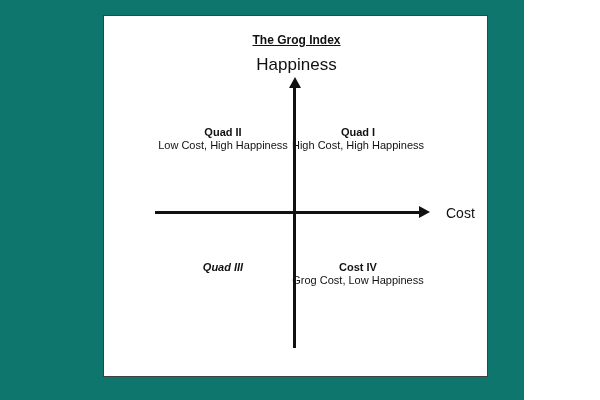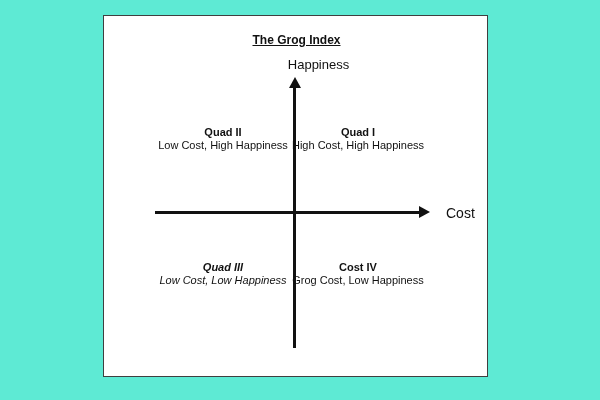--- a/index.html
+++ b/index.html
@@ -3,23 +3,23 @@
 <meta charset="utf-8">
 <style>
   html, body {
     margin: 0;
     padding: 0;
     background: #ffffff;
     font-family: "Liberation Sans", sans-serif;
   }
   #canvas {
     position: relative;
-    width: 600px;
+    width: 524px;
     height: 400px;
-    background: #5eead4;
+    background: #0f766e;
     overflow: hidden;
   }
   .frame {
     position: absolute;
     left: 103px;
     top: 15px;
     width: 385px;
     height: 362px;
     border: 1px solid #3f3f3f;
     background: #ffffff;
@@ -36,24 +36,23 @@
     font-weight: bold;
     text-decoration: underline;
     color: #111111;
   }
   .y-axis-label {
     position: absolute;
     left: 103px;
     top: 58px;
     width: 387px;
     text-align: center;
-    font-size: 13px;
+    font-size: 17px;
     line-height: 14px;
     color: #111111;
-    margin-left: 22px;
   }
   .x-axis-label {
     position: absolute;
     left: 446px;
     top: 206px;
     font-size: 14px;
     line-height: 14px;
     color: #111111;
   }
   .y-axis-line {
@@ -130,21 +129,20 @@
     <div class="quad-desc">Low Cost, High Happiness</div>
   </div>
 
   <div class="quad quad-1">
     <div class="quad-name">Quad I</div>
     <div class="quad-desc">High Cost, High Happiness</div>
   </div>
 
   <div class="quad quad-3">
     <div class="quad-name">Quad III</div>
-    <div class="quad-desc">Low Cost, Low Happiness</div>
   </div>
 
   <div class="quad quad-4">
     <div class="quad-name">Cost IV</div>
     <div class="quad-desc">Grog Cost, Low Happiness</div>
   </div>
 
 </div>
 
 </body></html>

